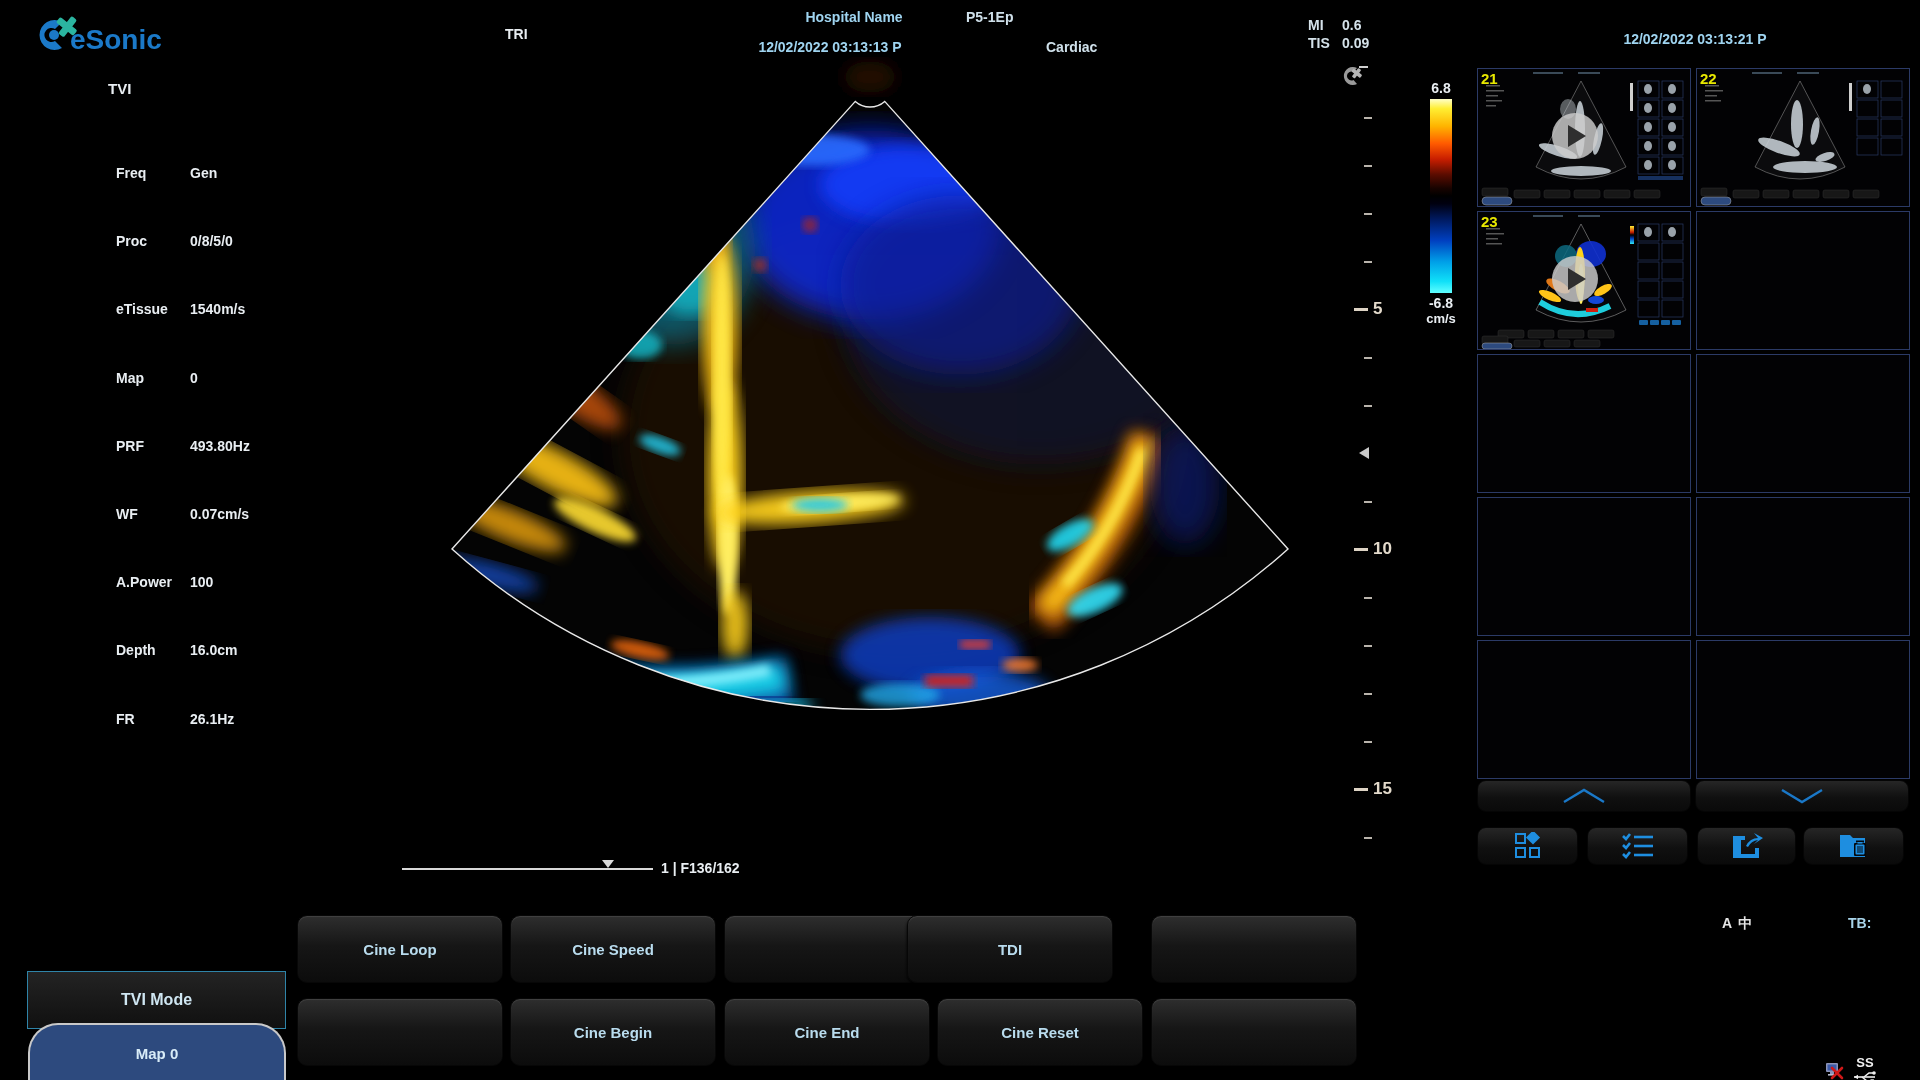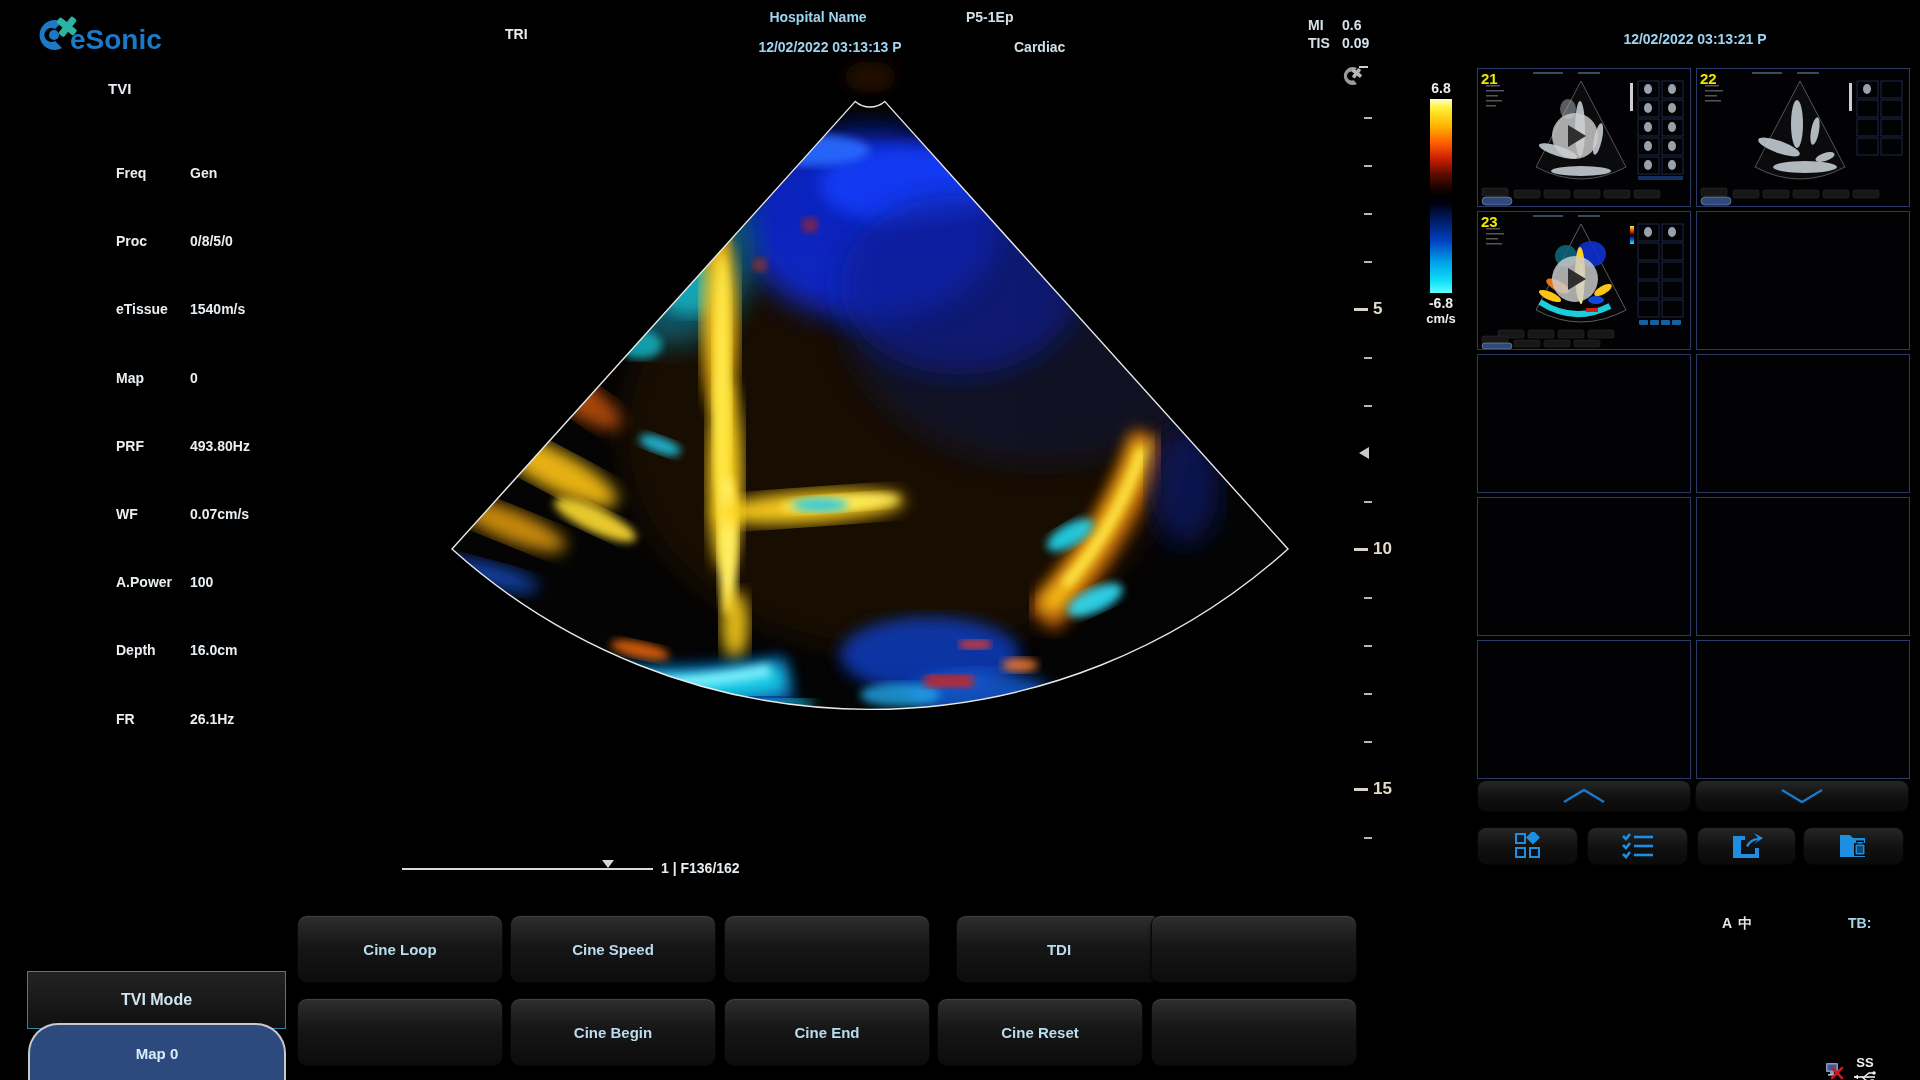--- a/index.html
+++ b/index.html
@@ -6,24 +6,24 @@
   html,body { width:1920px; height:1080px; background:#000; overflow:hidden;
     font-family:"Liberation Sans", sans-serif; font-weight:bold; }
   .abs { position:absolute; }
   .t-blue  { color:#9fd4f0; }
   .t-white { color:#e9eef2; }
   .t-dim   { color:#cfe0ea;padding-left:8px; }
 
   
   #logo { left:28px; top:8px; width:170px; height:52px; }
   #preset { left:505px; top:26px; font-size:14px; }
-  #hospital { left:708px; top:9px; width:220px; text-align:center; font-size:14px; }
+  #hospital { left:744px; top:9px; width:220px; text-align:center; font-size:14px; }
   #acq-datetime { left:700px; top:39px; width:260px; text-align:center; font-size:14px; }
   #probe { left:958px; top:9px; font-size:14px; }
-  #exam  { left:1006px; top:39px; font-size:14px; }
+  #exam  { left:1038px; top:39px; font-size:14px; }
   #mi-block { left:1308px; top:16px; font-size:14px; line-height:18px; color:#d5e2ea; }
   #mi-block .lbl { display:inline-block; width:34px; }
 
   
   #mode-label { left:108px; top:80px; font-size:15px; }
   #param-panel { left:116px; top:116px; font-size:14px; line-height:22.2px; }
   .prow .plabel { display:inline-block; width:74px; color:#e9eef2;margin-top:46px; }
   .prow .pvalue { color:#e9eef2; }
 
   
@@ -508,21 +508,21 @@
         <line x1="21" y1="14" x2="21" y2="21"></line>
         <line x1="23" y1="14" x2="23" y2="21"></line>
         <line x1="25" y1="14" x2="25" y2="21"></line>
       </g>
   </svg>
 </div>
 
 <div class="softkey sk-r1" style="left:297px">Cine Loop</div>
 <div class="softkey sk-r1" style="left:510px">Cine Speed</div>
 <div class="softkey sk-r1" style="left:724px"></div>
-<div class="softkey sk-r1" style="left:956px">TDI</div>
+<div class="softkey sk-r1" style="left:907px">TDI</div>
 <div class="softkey sk-r1" style="left:1151px"></div>
 
 <div class="softkey sk-r2" style="left:297px"></div>
 <div class="softkey sk-r2" style="left:510px">Cine Begin</div>
 <div class="softkey sk-r2" style="left:724px">Cine End</div>
 <div class="softkey sk-r2" style="left:937px">Cine Reset</div>
 <div class="softkey sk-r2" style="left:1151px"></div>
 
 <div id="mode-btn" class="abs">TVI Mode</div>
 <div id="map-btn" class="abs">Map 0</div>

